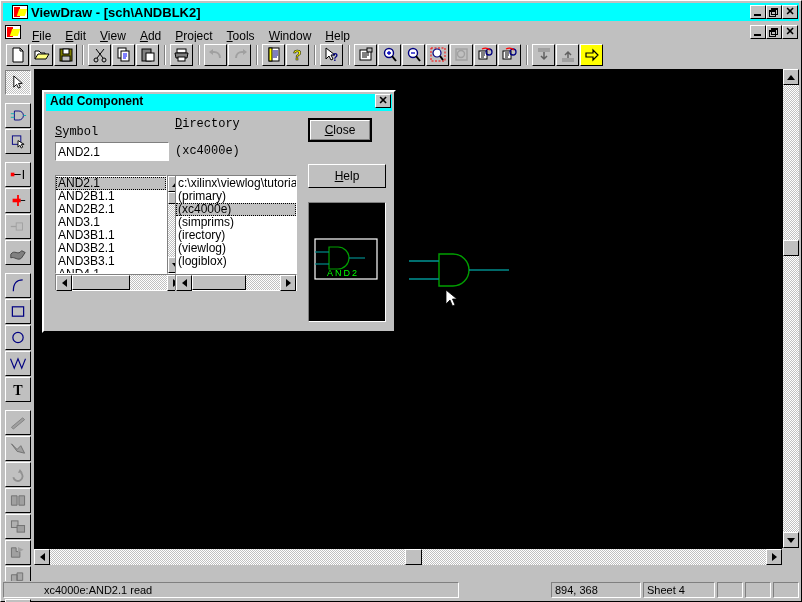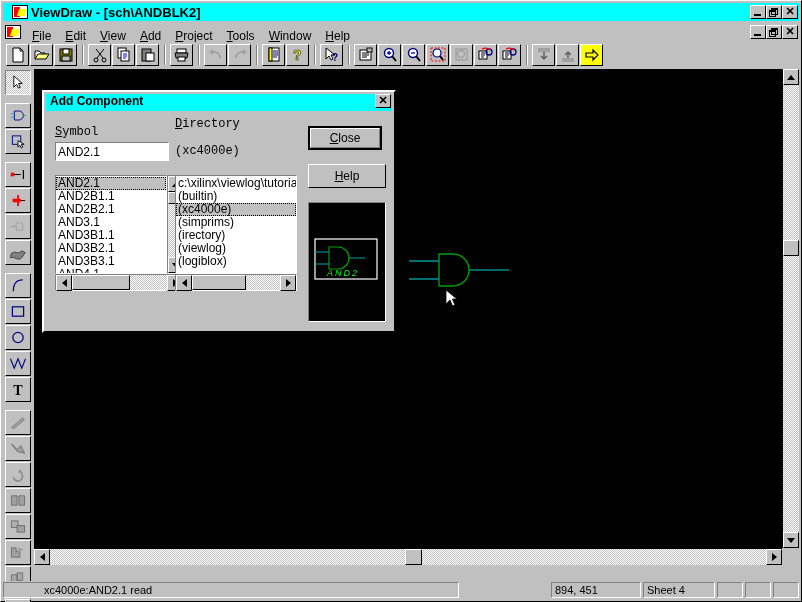--- a/index.html
+++ b/index.html
@@ -470,21 +470,21 @@
           <div class="arr arr-r"></div>
         </div>
       <div class="sb-thumb" style="top:0;left:371px;width:17px;height:16px;"></div>
     </div>
     <div class="sb-corner"></div>
   </div>
 
   <div id="statusbar">
     <div class="spane" style="flex:1 1 auto;padding-left:40px;">xc4000e:AND2.1 read</div>
     <div class="spane" style="width:88px;flex:none;margin-top:40px;">Select</div>
-    <div class="spane" style="width:90px;flex:none;">894, 451</div>
+    <div class="spane" style="width:90px;flex:none;">894, 368</div>
     <div class="spane" style="width:72px;flex:none;">Sheet 4</div>
     <div class="spane" style="width:26px;flex:none;"></div>
     <div class="spane" style="width:26px;flex:none;"></div>
     <div class="spane" style="width:26px;flex:none;margin-right:0;"></div>
   </div>
 
   <div id="dialog">
     <div id="dlg-title">
       <div class="title-text" style="margin-left:4px;">Add Component</div>
       <div class="winbtns">
@@ -492,21 +492,21 @@
       </div>
     </div>
 
     <div class="dlabel" style="left:11px;top:33px;"><u>S</u>ymbol</div>
     <div class="dlabel" style="left:131px;top:25px;"><u>D</u>irectory</div>
 
     <div class="tfield" style="left:11px;top:50px;width:114px;height:19px;">AND2.1</div>
 
     <div class="dlabel" style="left:131px;top:52px;">(xc4000e)</div>
 
-    <div class="dbtn default" style="left:264px;top:34px;width:74px;height:24px;">
+    <div class="dbtn default" style="left:264px;top:26px;width:64px;height:24px;">
       <div class="inner">
           <span><u>C</u>lose</span>
         </div>
     </div>
     <div class="dbtn" style="left:264px;top:72px;width:78px;height:24px;">
         <span><u>H</u>elp</span>
       </div>
 
     <div class="listbox" style="left:11px;top:83px;width:112px;height:99px;">
       <div id="symbol-items" style="padding-top:1px;">
@@ -537,40 +537,40 @@
         </div>
       <div class="sb-thumb" style="top:0;left:16px;width:58px;height:15px;"></div>
       <div class="sb-btn" style="right:0;top:0;">
           <div class="arr arr-r"></div>
         </div>
     </div>
 
     <div class="listbox" style="left:131px;top:83px;width:122px;height:99px;">
       <div id="dir-items" style="padding-top:1px;">
           <div class="litem">c:\xilinx\viewlog\tutorial</div>
-          <div class="litem">(builtin)</div>
+          <div class="litem">(primary)</div>
           <div class="litem sel focus">(xc4000e)</div>
           <div class="litem">(simprims)</div>
           <div class="litem">(irectory)</div>
           <div class="litem">(viewlog)</div>
           <div class="litem">(logiblox)</div>
         </div>
     </div>
 
     <div style="position:absolute;left:131px;top:182px;width:122px;height:17px;background:repeating-conic-gradient(#c0c0c0 0% 25%, #ffffff 0% 50%);background-size:2px 2px;border:1px solid;border-color:#808080 #fff #fff #808080;box-sizing:border-box;">
       <div class="sb-btn" style="left:0;top:0;">
           <div class="arr arr-l"></div>
         </div>
       <div class="sb-thumb" style="top:0;left:16px;width:54px;height:15px;"></div>
       <div class="sb-btn" style="right:0;top:0;">
           <div class="arr arr-r"></div>
         </div>
     </div>
 
-    <div id="preview" style="left:264px;top:110px;width:78px;height:120px;font-style:italic;">
+    <div id="preview" style="left:264px;top:110px;width:78px;height:120px;">
       <svg width="74" height="116" viewBox="0 0 74 116" style="display:block;">
         <rect x="0" y="0" width="74" height="116" fill="#000000"></rect>
         <rect x="6" y="36" width="62" height="40" fill="none" stroke="#ffffff" stroke-width="1.2"></rect>
         <path d="M20 44 L20 66 L29 66 A11 11 0 0 0 29 44 Z" fill="none" stroke="#00a000" stroke-width="1.2"></path>
         <line x1="6" y1="49" x2="20" y2="49" stroke="#008b8b" stroke-width="1.2"></line>
         <line x1="6" y1="61" x2="20" y2="61" stroke="#008b8b" stroke-width="1.2"></line>
         <line x1="40" y1="55" x2="56" y2="55" stroke="#008b8b" stroke-width="1.2"></line>
         <text id="preview-label" x="18" y="73" font-family="Liberation Sans, sans-serif" font-size="9" fill="#00ff00" letter-spacing="2">AND2</text>
       </svg>
     </div>

